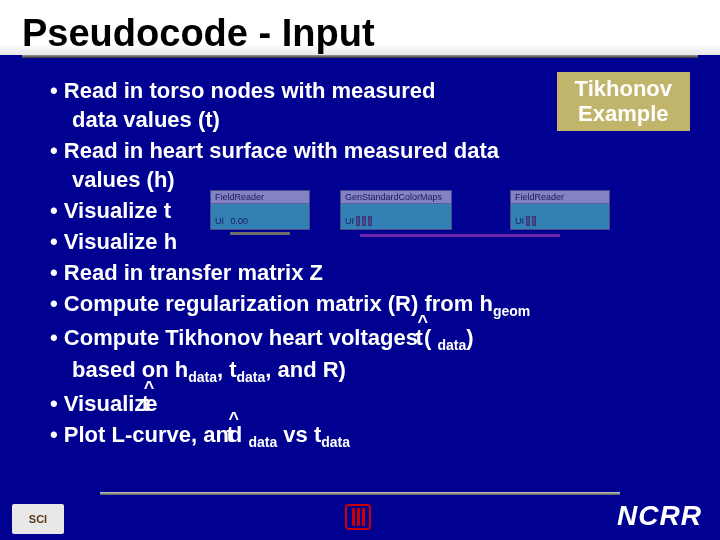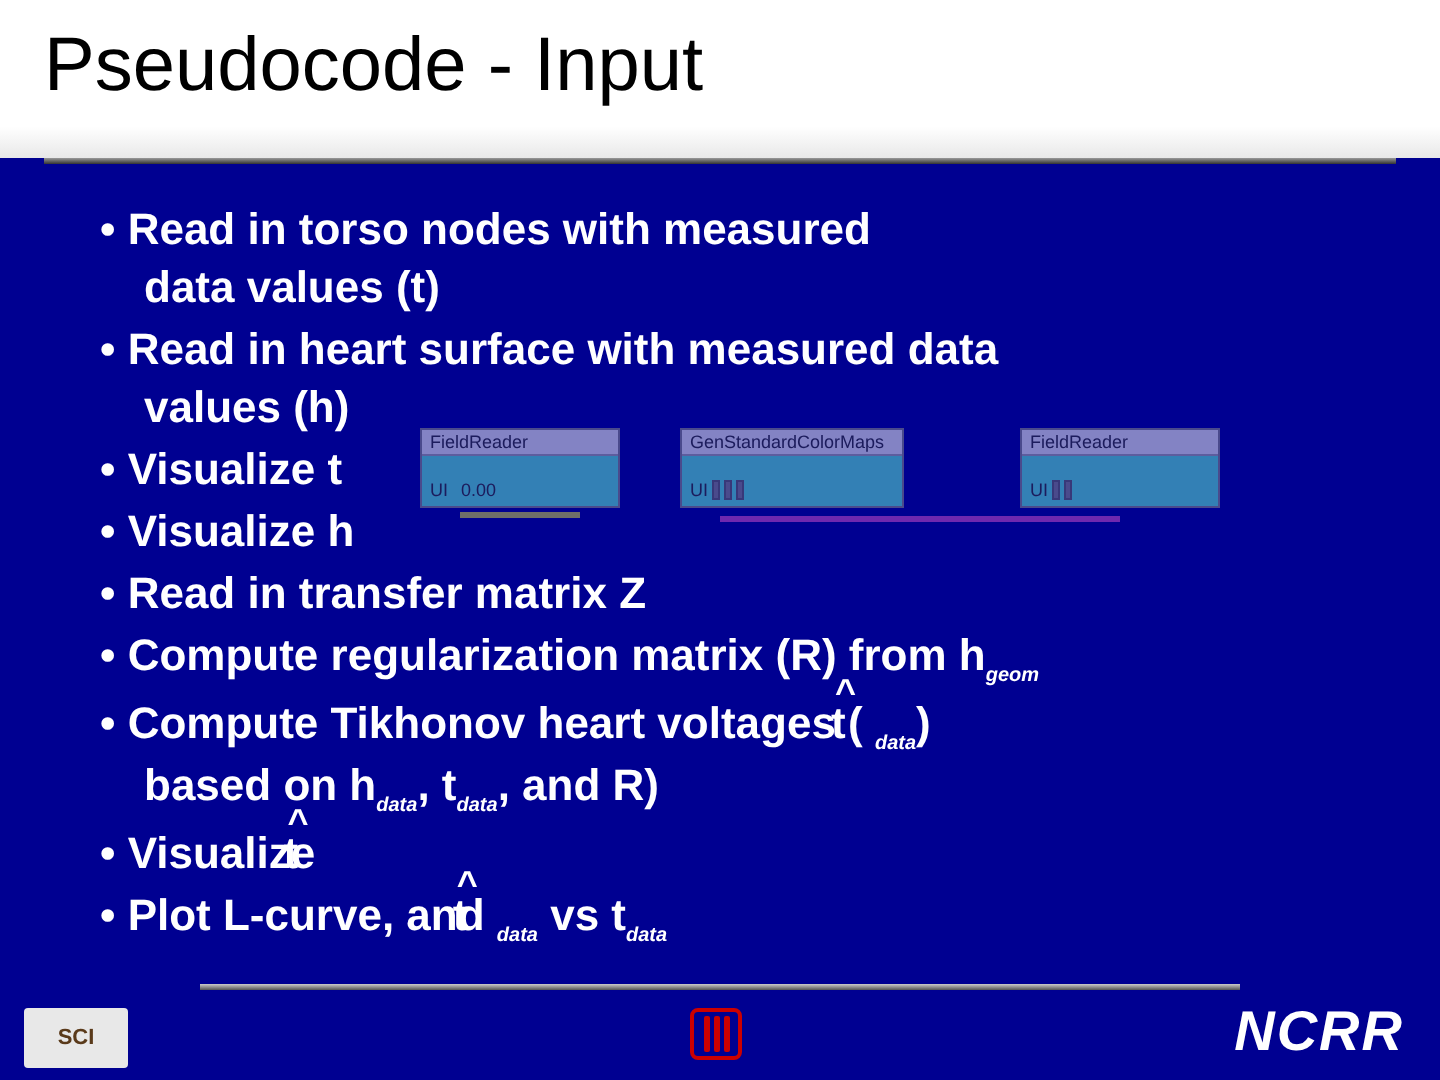--- a/index.html
+++ b/index.html
@@ -7,22 +7,22 @@
   width: 720px;
   height: 540px;
   background: #000091;
   font-family: Arial, Helvetica, sans-serif;
   position: relative;
   overflow: hidden;
 }
 .title {
   color: #000;
   font-size: 38px;
-  font-weight: normal;
-  padding: 12px 0 24px 22px;
+  font-weight: bold;
+  padding: 12px 0 0 22px;
   background: linear-gradient(to bottom, #fff 0%, #fff 80%, #e8e8e8 100%);
 }
 .rule-top {
   height: 3px;
   background: linear-gradient(to bottom, #999 0%, #333 100%);
   margin: 0 22px 0 22px;
 }
 .content {
   padding: 18px 30px 0 50px;
   position: relative;
@@ -48,21 +48,21 @@
   font-size: 22px;
   line-height: 1.32;
   padding-left: 22px;
   text-indent: -22px;
   margin-bottom: 2px;
 }
 li::before {
   content: "• ";
   color: #fff;
 }
-.sub { font-size: 10px; vertical-align: sub; font-style: italic; }
+.sub { font-size: 14px; vertical-align: sub; }
 .hat {
   position: relative;
   display: inline-block;
 }
 .hat::before {
   content: "^";
   position: absolute;
   top: -12px;
   left: 2px;
   font-size: 18px;
@@ -158,20 +158,24 @@
   width: 3px; height: 18px; background: #c00; margin: 0 1px; border-radius: 1px;
 }
 </style>
 </head>
 <body>
 
 <div class="title">Pseudocode - Input</div>
 <div class="rule-top"></div>
 
 <div class="content">
+  <div class="badge">
+    <div>Tikhonov</div>
+    <div>Example</div>
+  </div>
 
   <div class="diagram">
     <div class="panel" style="left:0;width:100px">
       <div class="lbl">FieldReader</div>
       <div class="body"><span>UI</span>&nbsp;<span>0.00</span></div>
     </div>
     <div class="panel" style="left:130px;width:112px">
       <div class="lbl">GenStandardColorMaps</div>
       <div class="body">
           <span>UI</span>

